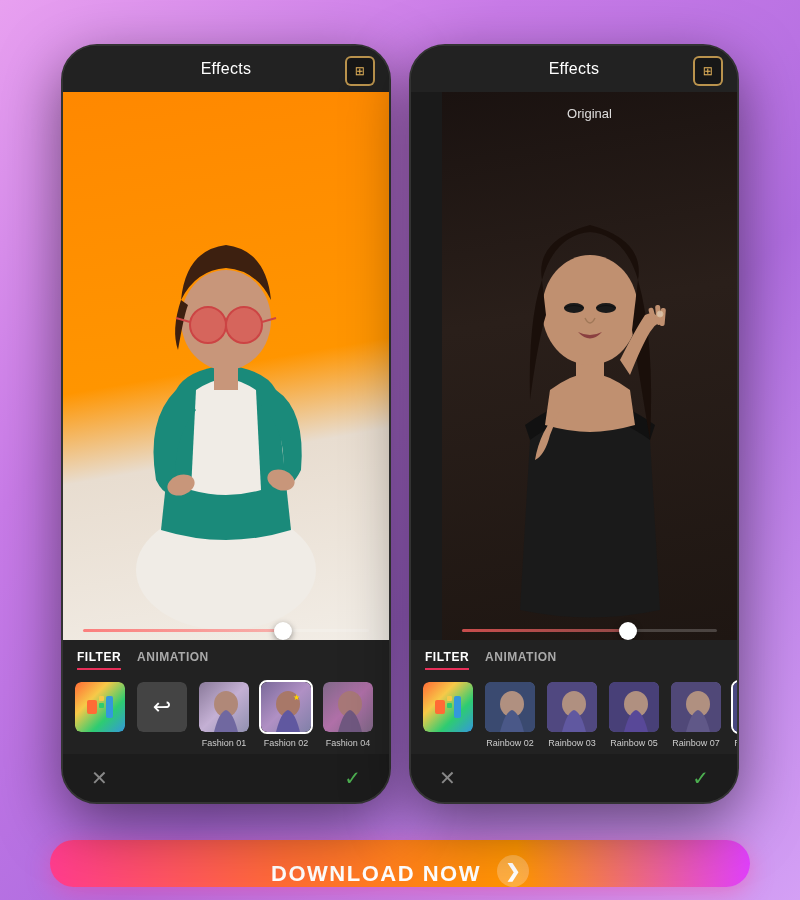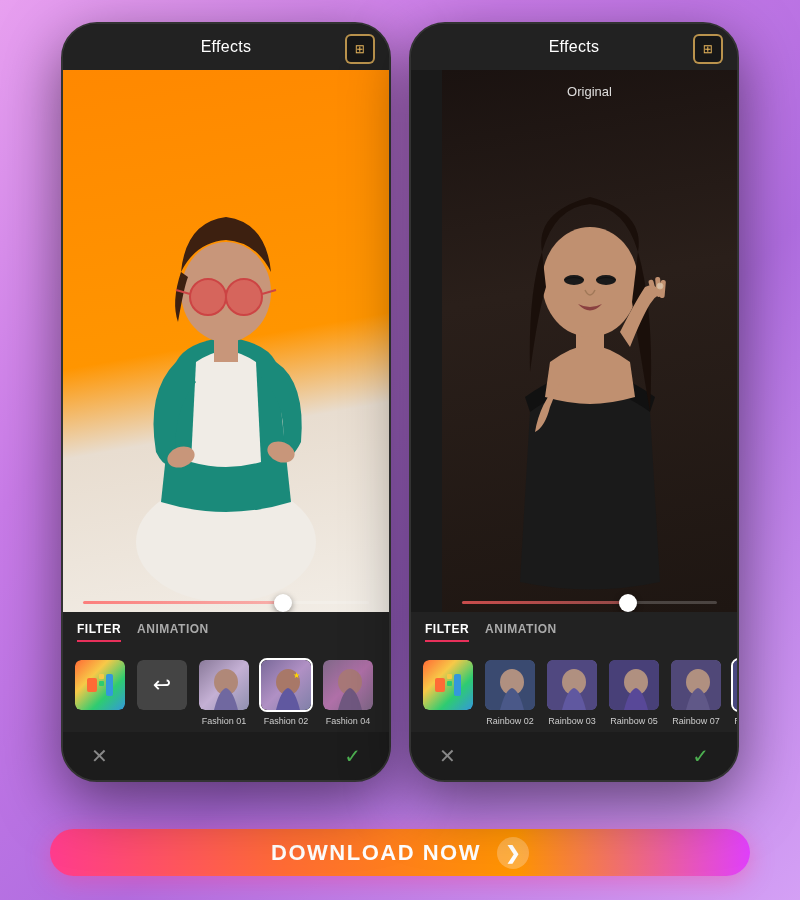--- a/index.html
+++ b/index.html
@@ -11,21 +11,21 @@
       display: flex;
       flex-direction: column;
       align-items: center;
       justify-content: flex-start;
       font-family: -apple-system, BlinkMacSystemFont, 'Segoe UI', sans-serif;
     }
 
     .phones-container {
       display: flex;
       gap: 18px;
-      padding: 22px 40px 20px 40px;
+      padding: 44px 40px 20px 40px;
       flex: 1;
       align-items: flex-start;
     }
 
     .phone {
       width: 330px;
       height: 760px;
       background: #1a1a1a;
       border-radius: 36px;
       overflow: hidden;
@@ -133,21 +133,21 @@
     .filter-strip {
       background: #222;
       padding: 10px 0 6px 0;
       flex-shrink: 0;
     }
 
     .filter-tabs {
       display: flex;
       padding: 0 14px;
       gap: 16px;
-      margin-bottom: 16px;
+      margin-bottom: 10px;
     }
 
     .filter-tab {
       color: #aaa;
       font-size: 12px;
       font-weight: 600;
       letter-spacing: 0.5px;
       cursor: pointer;
       padding-bottom: 4px;
       text-transform: uppercase;
@@ -237,21 +237,21 @@
       padding: 16px 50px 24px 50px;
       flex-shrink: 0;
     }
 
     .download-btn {
       width: 100%;
       height: 47px;
       background: linear-gradient(90deg, #ff3c8e, #ff6b35, #ff9500, #e040fb);
       border-radius: 50px;
       display: flex;
-      align-items: center;
+      align-items: flex-end;
       justify-content: center;
       gap: 16px;
       cursor: pointer;
       box-shadow: 0 6px 24px rgba(255,60,142,0.4);
     }
 
     .download-text {
       color: white;
       font-size: 22px;
       font-weight: 900;

